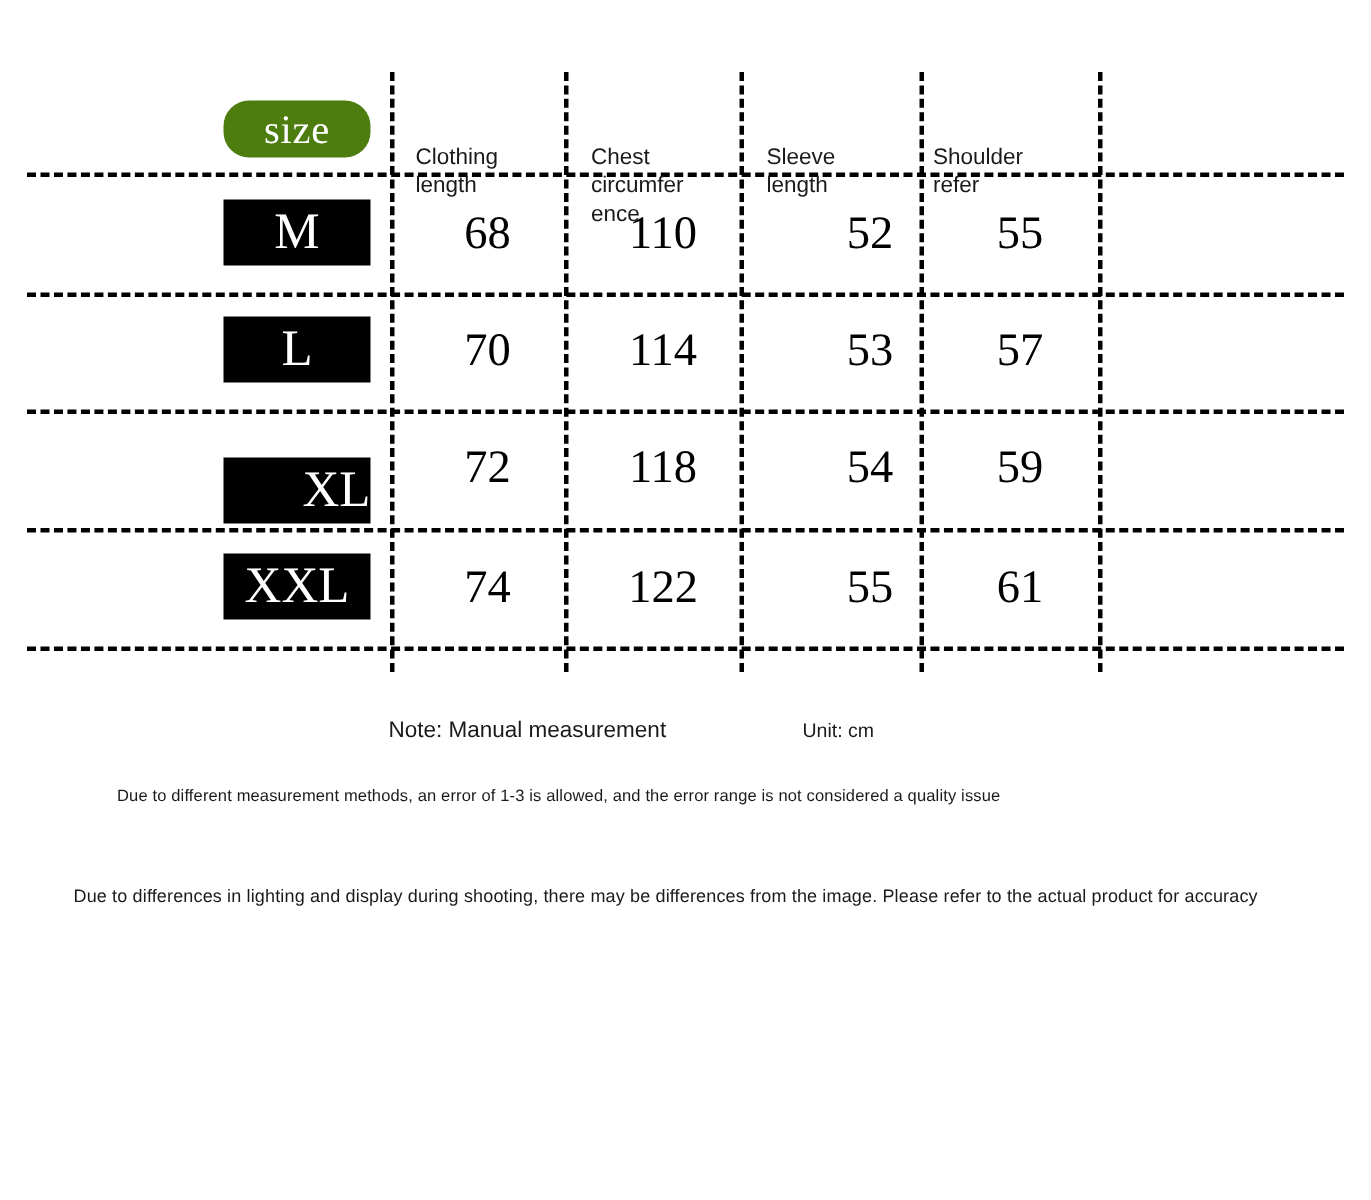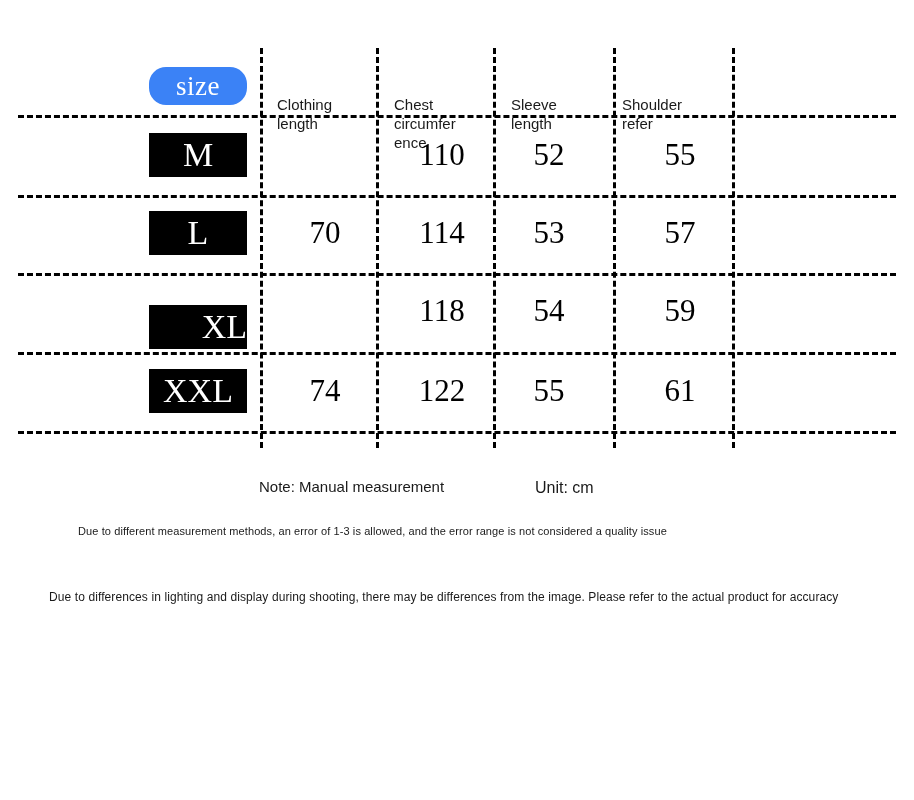--- a/index.html
+++ b/index.html
@@ -68,21 +68,21 @@
     top: 0;
     width: 878px;
     height: 67px;
   }
   .size-chip {
     position: absolute;
     left: 131px;
     top: 19px;
     width: 98px;
     height: 38px;
-    background: #3b82f6;
+    background: #4d7c0f;
     color: #ffffff;
     font-family: "Liberation Serif", serif;
     font-size: 27px;
     line-height: 38px;
     text-align: center;
     letter-spacing: 0.5px;
     border-radius: 17px;
   }
   .head-cell {
     position: absolute;
@@ -129,42 +129,42 @@
   .val {
     position: absolute;
     font-family: "Liberation Serif", serif;
     font-size: 31px;
     line-height: 40px;
     text-align: center;
     color: #000000;
   }
   .val.v1 { left: 259px; width: 96px; }
   .val.v2 { left: 376px; width: 96px; }
-  .val.v3 { left: 482px; width: 98px; }
+  .val.v3 { left: 513px; width: 98px; }
   .val.v4 { left: 613px; width: 98px; }
   .data-row.d0 .val { top: 20px; }
   .data-row.d1 .val { top: 18px; }
   .data-row.d2 .val { top: 18px; }
   .data-row.d3 .val { top: 19px; }
 
   
   .note-line {
     position: absolute;
     font-family: "Liberation Sans", sans-serif;
     color: #1a1a1a;
   }
   .note-measure {
     left: 259px;
     top: 478px;
     font-size: 15px;
   }
   .note-unit {
     left: 535px;
     top: 479px;
-    font-size: 16px;
+    font-size: 13px;
   }
   .note-error {
     left: 78px;
     top: 525px;
     font-size: 11px;
     letter-spacing: 0.1px;
   }
   .note-lighting {
     left: 49px;
     top: 590px;
@@ -207,35 +207,37 @@
         <div>length</div>
       </div>
       <div class="head-cell h4">
         <div>Shoulder</div>
         <div>refer</div>
       </div>
     </div>
 
     <div class="data-row d0">
       <div class="size-badge">M</div>
+      <div class="val v1">68</div>
       <div class="val v2">110</div>
       <div class="val v3">52</div>
       <div class="val v4">55</div>
     </div>
 
     <div class="data-row d1">
       <div class="size-badge">L</div>
       <div class="val v1">70</div>
       <div class="val v2">114</div>
       <div class="val v3">53</div>
       <div class="val v4">57</div>
     </div>
 
     <div class="data-row d2">
       <div class="size-badge">XL</div>
+      <div class="val v1">72</div>
       <div class="val v2">118</div>
       <div class="val v3">54</div>
       <div class="val v4">59</div>
     </div>
 
     <div class="data-row d3">
       <div class="size-badge">XXL</div>
       <div class="val v1">74</div>
       <div class="val v2">122</div>
       <div class="val v3">55</div>

